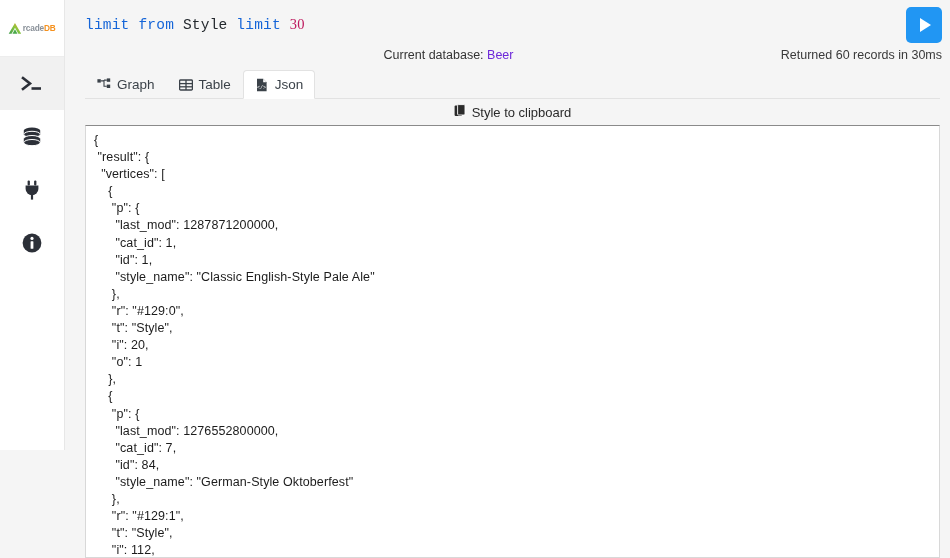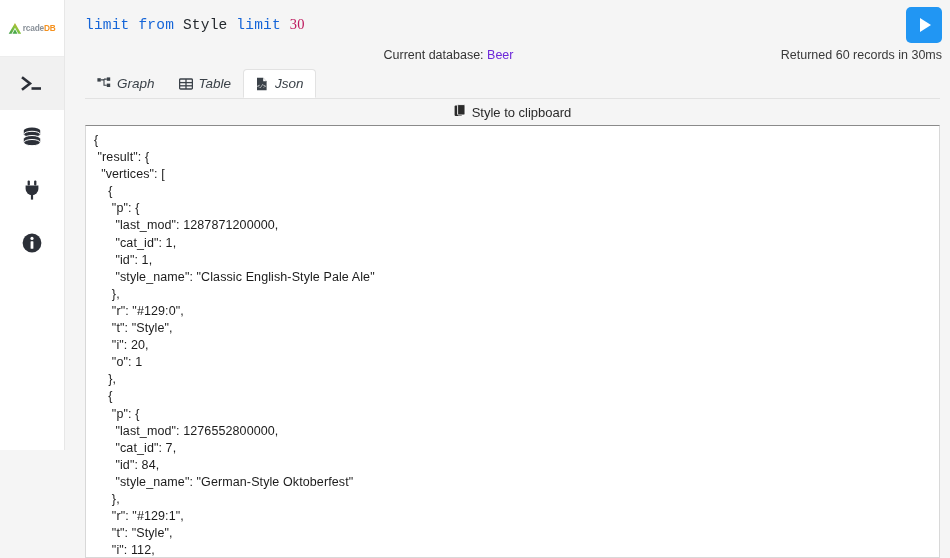--- a/index.html
+++ b/index.html
@@ -164,26 +164,25 @@
   .status-right {
     position: absolute;
     right: 8px;
     font-size: 12.5px;
     color: #3a3a3a;
   }
 
   
   .tabs {
     display: flex;
-    align-items: center;
+    align-items: flex-end;
     height: 31px;
     padding-left: 20px;
     margin-top: 4px;
     position: relative;
-    font-style: italic;
   }
   .tabs::after {
     content: "";
     position: absolute;
     left: 20px; right: 10px; bottom: 0;
     height: 1px;
     background: #e2e2e2;
   }
   .tab {
     display: flex;

